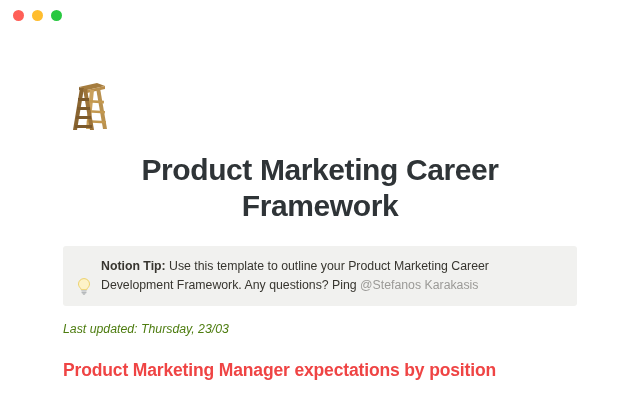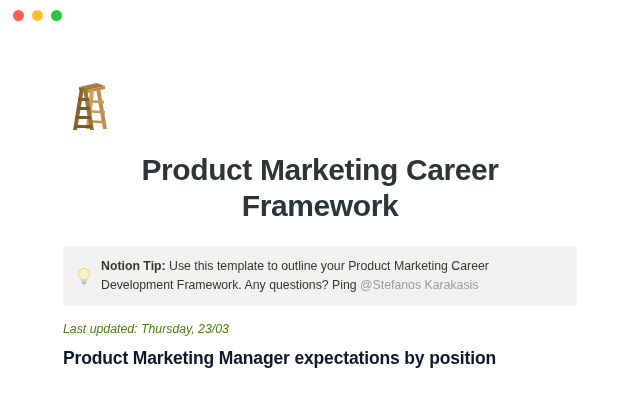--- a/index.html
+++ b/index.html
@@ -68,21 +68,21 @@
     text-align: center;
   }
 
   
   .callout {
     margin-top: 22px;
     background: #f1f1ef;
     border-radius: 3px;
     padding: 11px 14px 11px 12px;
     display: flex;
-    align-items: center;
+    align-items: flex-end;
     gap: 9px;
     box-sizing: border-box;
     width: 514px;
   }
   .callout-icon {
     font-size: 15px;
     line-height: 18px;
     flex: 0 0 auto;
     width: 17px;
     text-align: center;
@@ -105,22 +105,22 @@
     font-style: italic;
     font-size: 12.3px;
     line-height: 19px;
     color: #4d7c0f;
     margin-top: 14px;
   }
 
   .section-heading {
     font-size: 17.5px;
     font-weight: 700;
-    color: #0f172a;
-    margin-top: 8px;
+    color: #ef4444;
+    margin-top: 20px;
     letter-spacing: -0.15px;
     line-height: 1.3;
   }
 </style>
 </head>
 <body>
 
 <div class="window-chrome">
   <div class="traffic-lights">
     <span class="dot close"></span>

